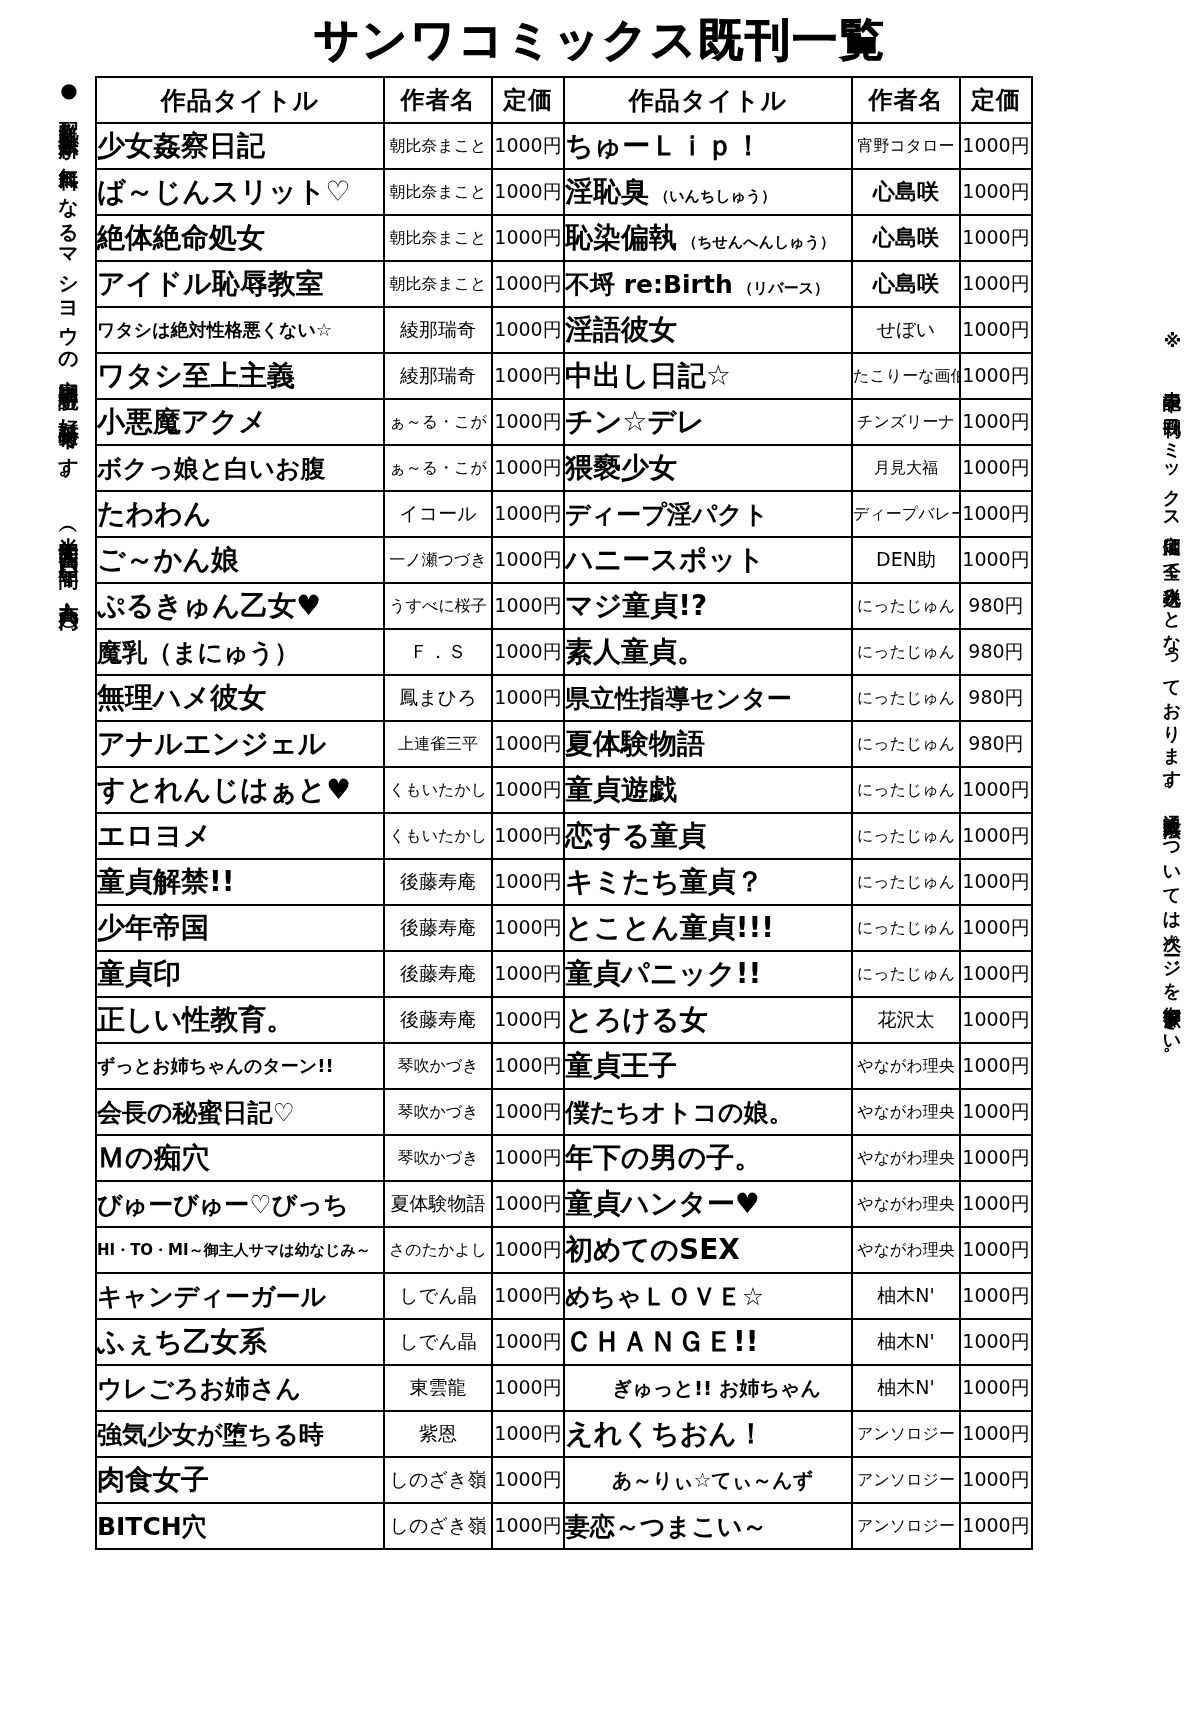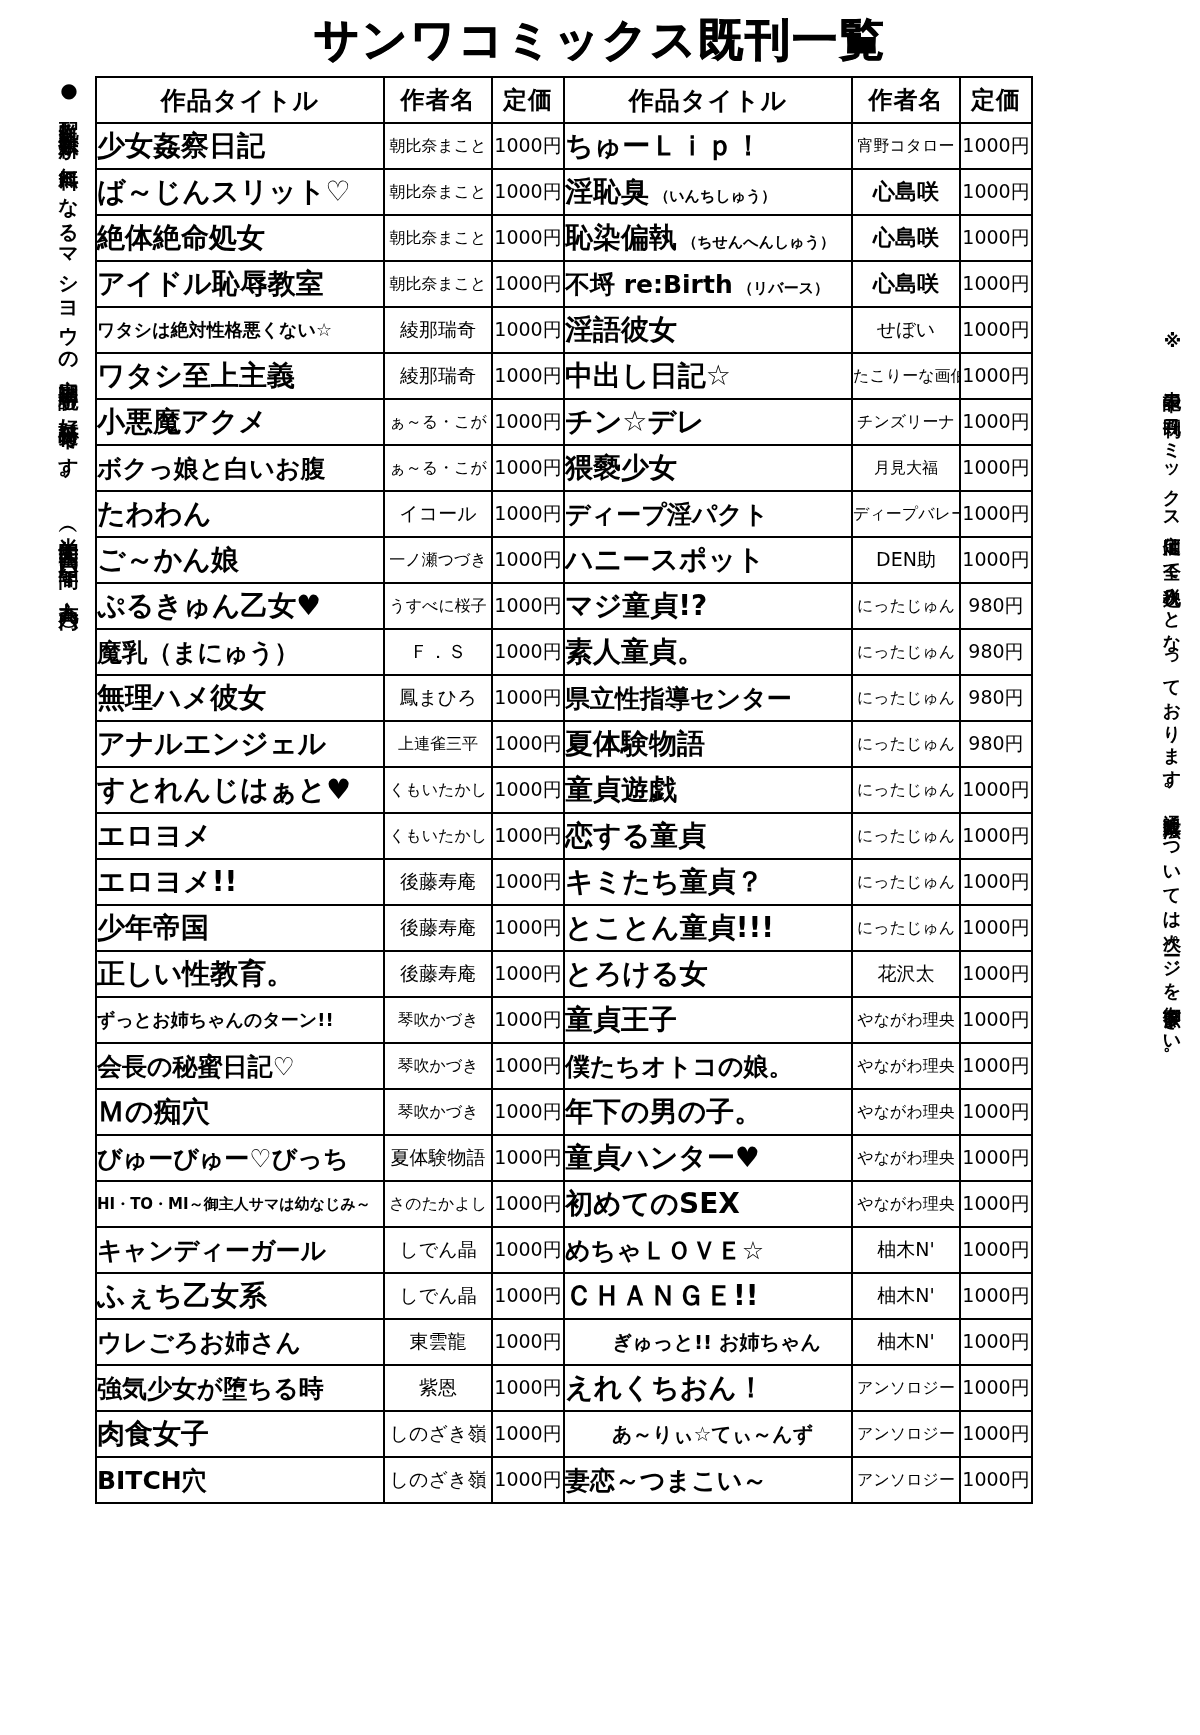--- a/index.html
+++ b/index.html
@@ -292,32 +292,40 @@
           </tr>
           <tr>
             <td class="title"><span>エロヨメ</span></td>
             <td class="author sm">くもいたかし</td>
             <td class="price">1000円</td>
             <td class="title"><span>恋する童貞</span></td>
             <td class="author sm">にったじゅん</td>
             <td class="price">1000円</td>
           </tr>
           <tr>
-            <td class="title"><span>エロヨメ!!</span></td>
+            <td class="title"><span>童貞解禁!!</span></td>
             <td class="author">後藤寿庵</td>
             <td class="price">1000円</td>
             <td class="title"><span>キミたち童貞？</span></td>
             <td class="author sm">にったじゅん</td>
             <td class="price">1000円</td>
           </tr>
           <tr>
             <td class="title"><span>少年帝国</span></td>
             <td class="author">後藤寿庵</td>
             <td class="price">1000円</td>
             <td class="title"><span>とことん童貞!!!</span></td>
+            <td class="author sm">にったじゅん</td>
+            <td class="price">1000円</td>
+          </tr>
+          <tr>
+            <td class="title"><span>童貞印</span></td>
+            <td class="author">後藤寿庵</td>
+            <td class="price">1000円</td>
+            <td class="title"><span>童貞パニック!!</span></td>
             <td class="author sm">にったじゅん</td>
             <td class="price">1000円</td>
           </tr>
           <tr>
             <td class="title"><span>正しい性教育。</span></td>
             <td class="author">後藤寿庵</td>
             <td class="price">1000円</td>
             <td class="title"><span>とろける女</span></td>
             <td class="author">花沢太</td>
             <td class="price">1000円</td>

